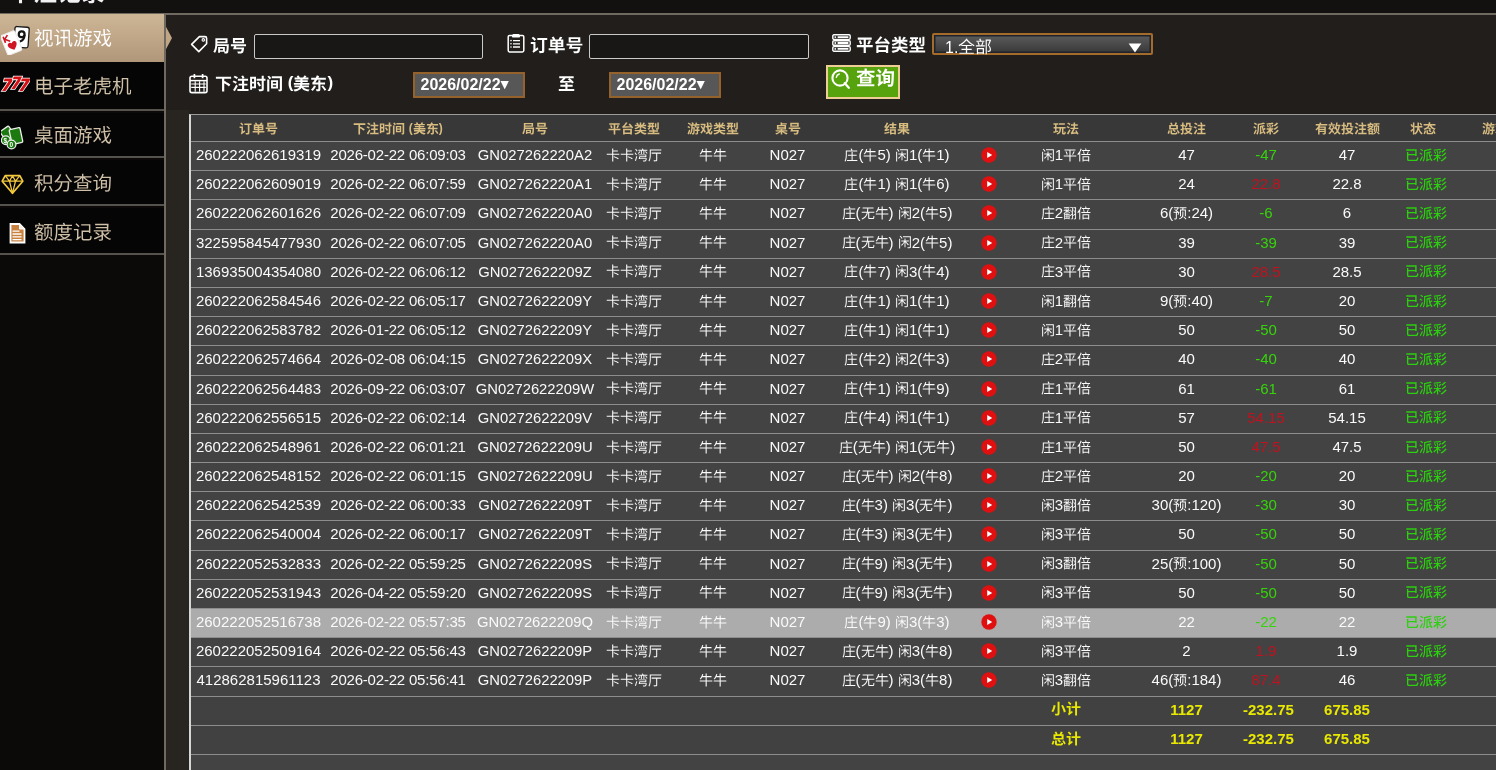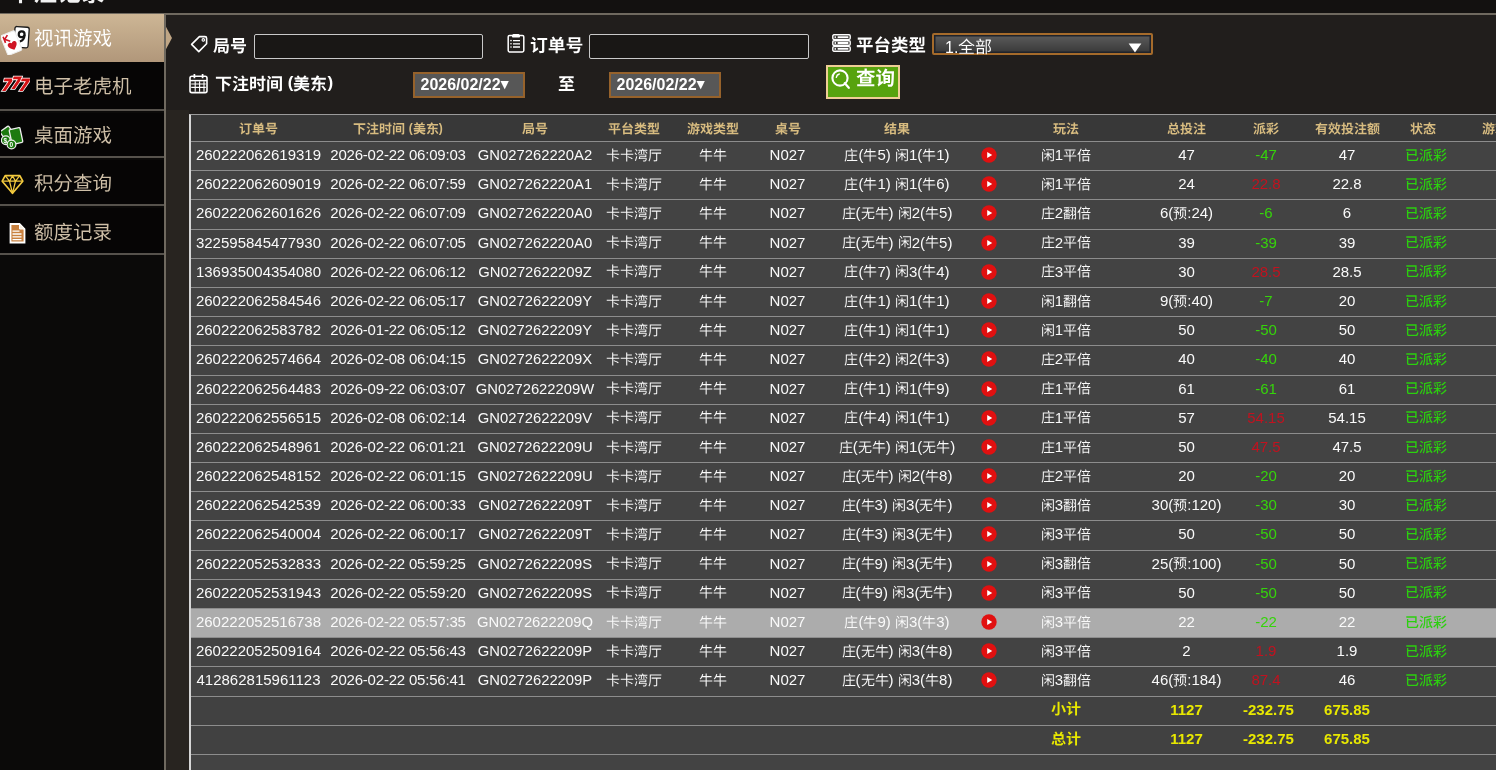--- a/index.html
+++ b/index.html
@@ -801,21 +801,21 @@
         <div style="width:116px">61</div>
         <div class="st" style="width:36px"><svg class="k" style="width:42px;height:14px;vertical-align:-1.68px;" viewBox="0 -880 3000 1000">
             <use href="#g500_5DF2" x="0"></use>
             <use href="#g500_6D3E" x="1000"></use>
             <use href="#g500_5F69" x="2000"></use>
           </svg></div>
         <div style="width:134px"></div>
       </div>
 <div class="r">
         <div style="width:135px">260222062556515</div>
-        <div class="dt" style="width:144px">2026-02-08 06:02:14</div>
+        <div class="dt" style="width:144px">2026-02-22 06:02:14</div>
         <div class="gn" style="width:130px">GN0272622209V</div>
         <div style="width:68px"><svg class="k" style="width:56px;height:14px;vertical-align:-1.68px;" viewBox="0 -880 4000 1000">
             <use href="#g400_5361" x="0"></use>
             <use href="#g400_5361" x="1000"></use>
             <use href="#g400_6E7E" x="2000"></use>
             <use href="#g400_5385" x="3000"></use>
           </svg></div>
         <div style="width:89px"><svg class="k" style="width:28px;height:14px;vertical-align:-1.68px;" viewBox="0 -880 2000 1000">
             <use href="#g400_725B" x="0"></use>
             <use href="#g400_725B" x="1000"></use>
@@ -1075,21 +1075,21 @@
         <div style="width:116px">50</div>
         <div class="st" style="width:36px"><svg class="k" style="width:42px;height:14px;vertical-align:-1.68px;" viewBox="0 -880 3000 1000">
             <use href="#g500_5DF2" x="0"></use>
             <use href="#g500_6D3E" x="1000"></use>
             <use href="#g500_5F69" x="2000"></use>
           </svg></div>
         <div style="width:134px"></div>
       </div>
 <div class="r">
         <div style="width:135px">260222052531943</div>
-        <div class="dt" style="width:144px">2026-02-22 05:59:20</div>
+        <div class="dt" style="width:144px">2026-04-22 05:59:20</div>
         <div class="gn" style="width:130px">GN0272622209S</div>
         <div style="width:68px"><svg class="k" style="width:56px;height:14px;vertical-align:-1.68px;" viewBox="0 -880 4000 1000">
             <use href="#g400_5361" x="0"></use>
             <use href="#g400_5361" x="1000"></use>
             <use href="#g400_6E7E" x="2000"></use>
             <use href="#g400_5385" x="3000"></use>
           </svg></div>
         <div style="width:89px"><svg class="k" style="width:28px;height:14px;vertical-align:-1.68px;" viewBox="0 -880 2000 1000">
             <use href="#g400_725B" x="0"></use>
             <use href="#g400_725B" x="1000"></use>

